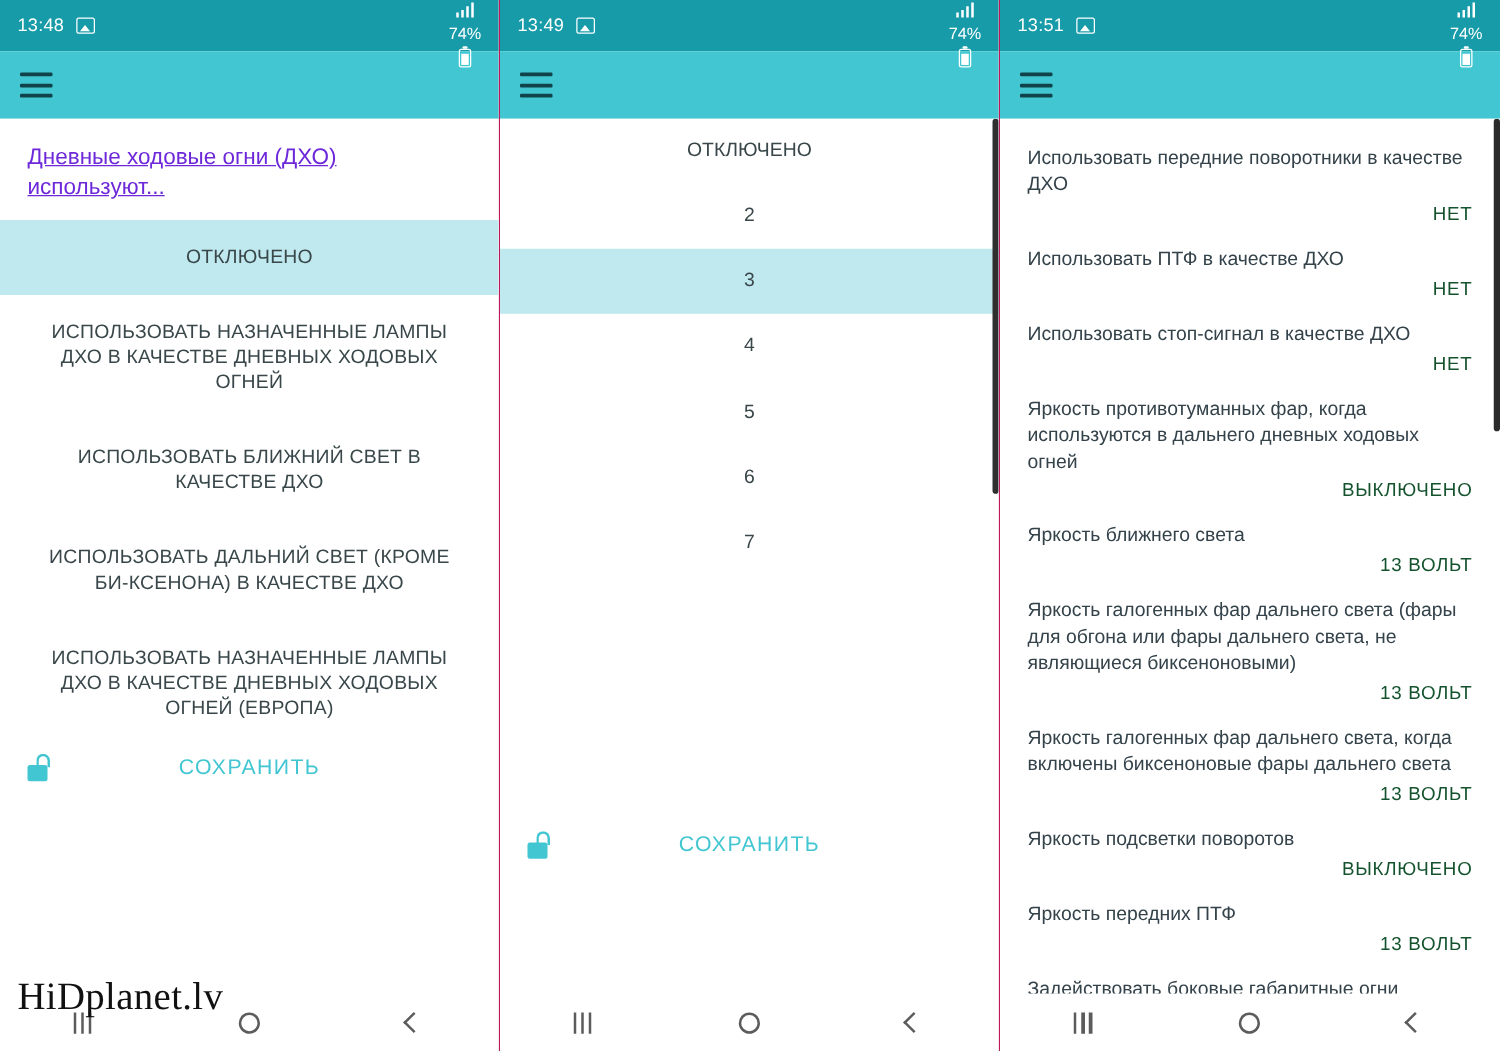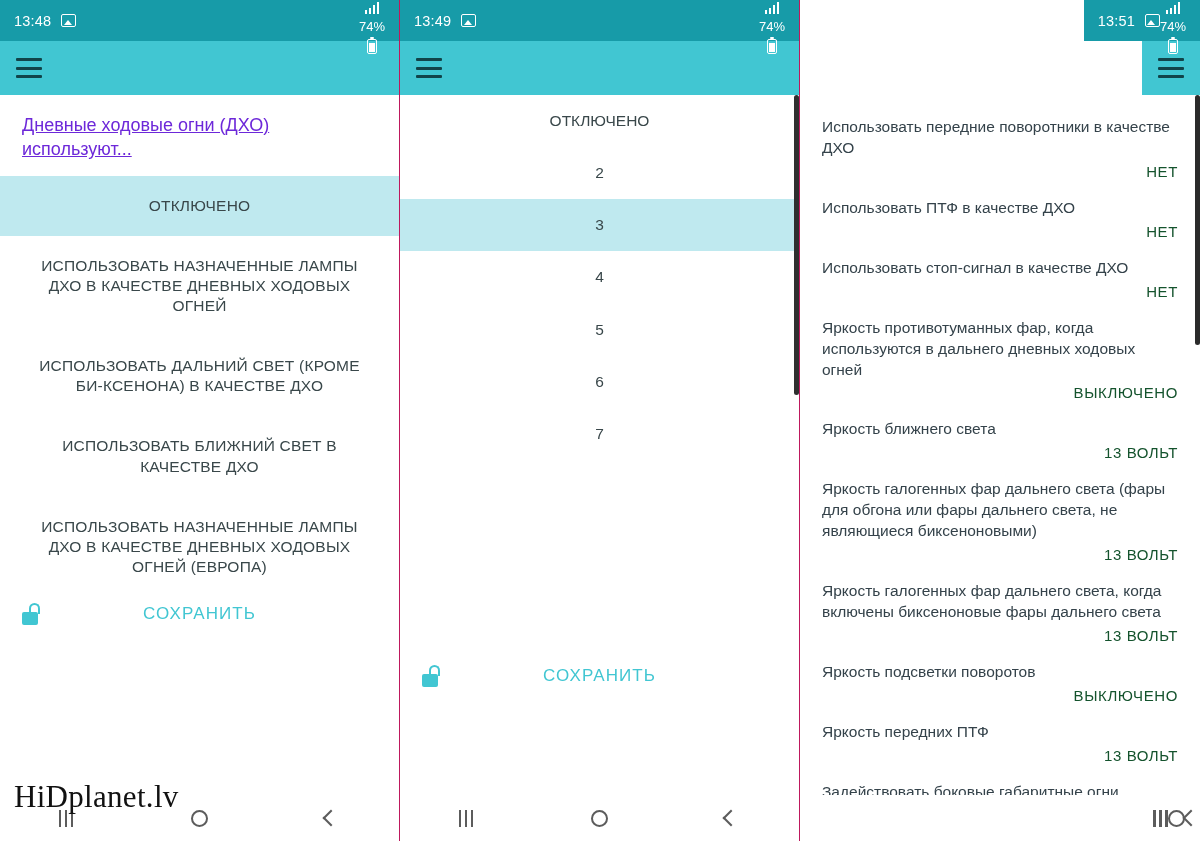--- a/index.html
+++ b/index.html
@@ -16,21 +16,21 @@
   }
   .phone {
     width: 400px; height: 841px;
     position: relative;
     background: #ffffff;
     display: flex;
     flex-direction: column;
     border-right: 1px solid #be185d;
     overflow: hidden;
   }
-  .phone:last-child { border-right: none; align-items: flex-end; }
+  .phone:last-child { border-right: none; }
 
   
   .statusbar {
     height: 41px;
     background: #179ba8;
     color: #ffffff;
     display: flex;
     align-items: center;
     padding: 0 14px;
     font-size: 14.5px;
@@ -254,22 +254,22 @@
           <i></i>
           <i></i>
           <i></i>
         </div>
     </div>
 
     <div class="content">
       <div class="dlg-title">Дневные ходовые огни (ДХО) используют...</div>
       <div class="opt selected">ОТКЛЮЧЕНО</div>
       <div class="opt">ИСПОЛЬЗОВАТЬ НАЗНАЧЕННЫЕ ЛАМПЫ ДХО В КАЧЕСТВЕ ДНЕВНЫХ ХОДОВЫХ ОГНЕЙ</div>
+      <div class="opt">ИСПОЛЬЗОВАТЬ БЛИЖНИЙ СВЕТ В КАЧЕСТВЕ ДХО</div>
       <div class="opt">ИСПОЛЬЗОВАТЬ ДАЛЬНИЙ СВЕТ (КРОМЕ БИ-КСЕНОНА) В КАЧЕСТВЕ ДХО</div>
-      <div class="opt">ИСПОЛЬЗОВАТЬ БЛИЖНИЙ СВЕТ В КАЧЕСТВЕ ДХО</div>
       <div class="opt">ИСПОЛЬЗОВАТЬ НАЗНАЧЕННЫЕ ЛАМПЫ ДХО В КАЧЕСТВЕ ДНЕВНЫХ ХОДОВЫХ ОГНЕЙ (ЕВРОПА)</div>
 
       <div class="save-row" style="top: 508px;">
         <div class="lock-ico">
             <span class="shackle"></span>
             <span class="body"></span>
           </div>
         <div class="save-btn">СОХРАНИТЬ</div>
       </div>
     </div>

